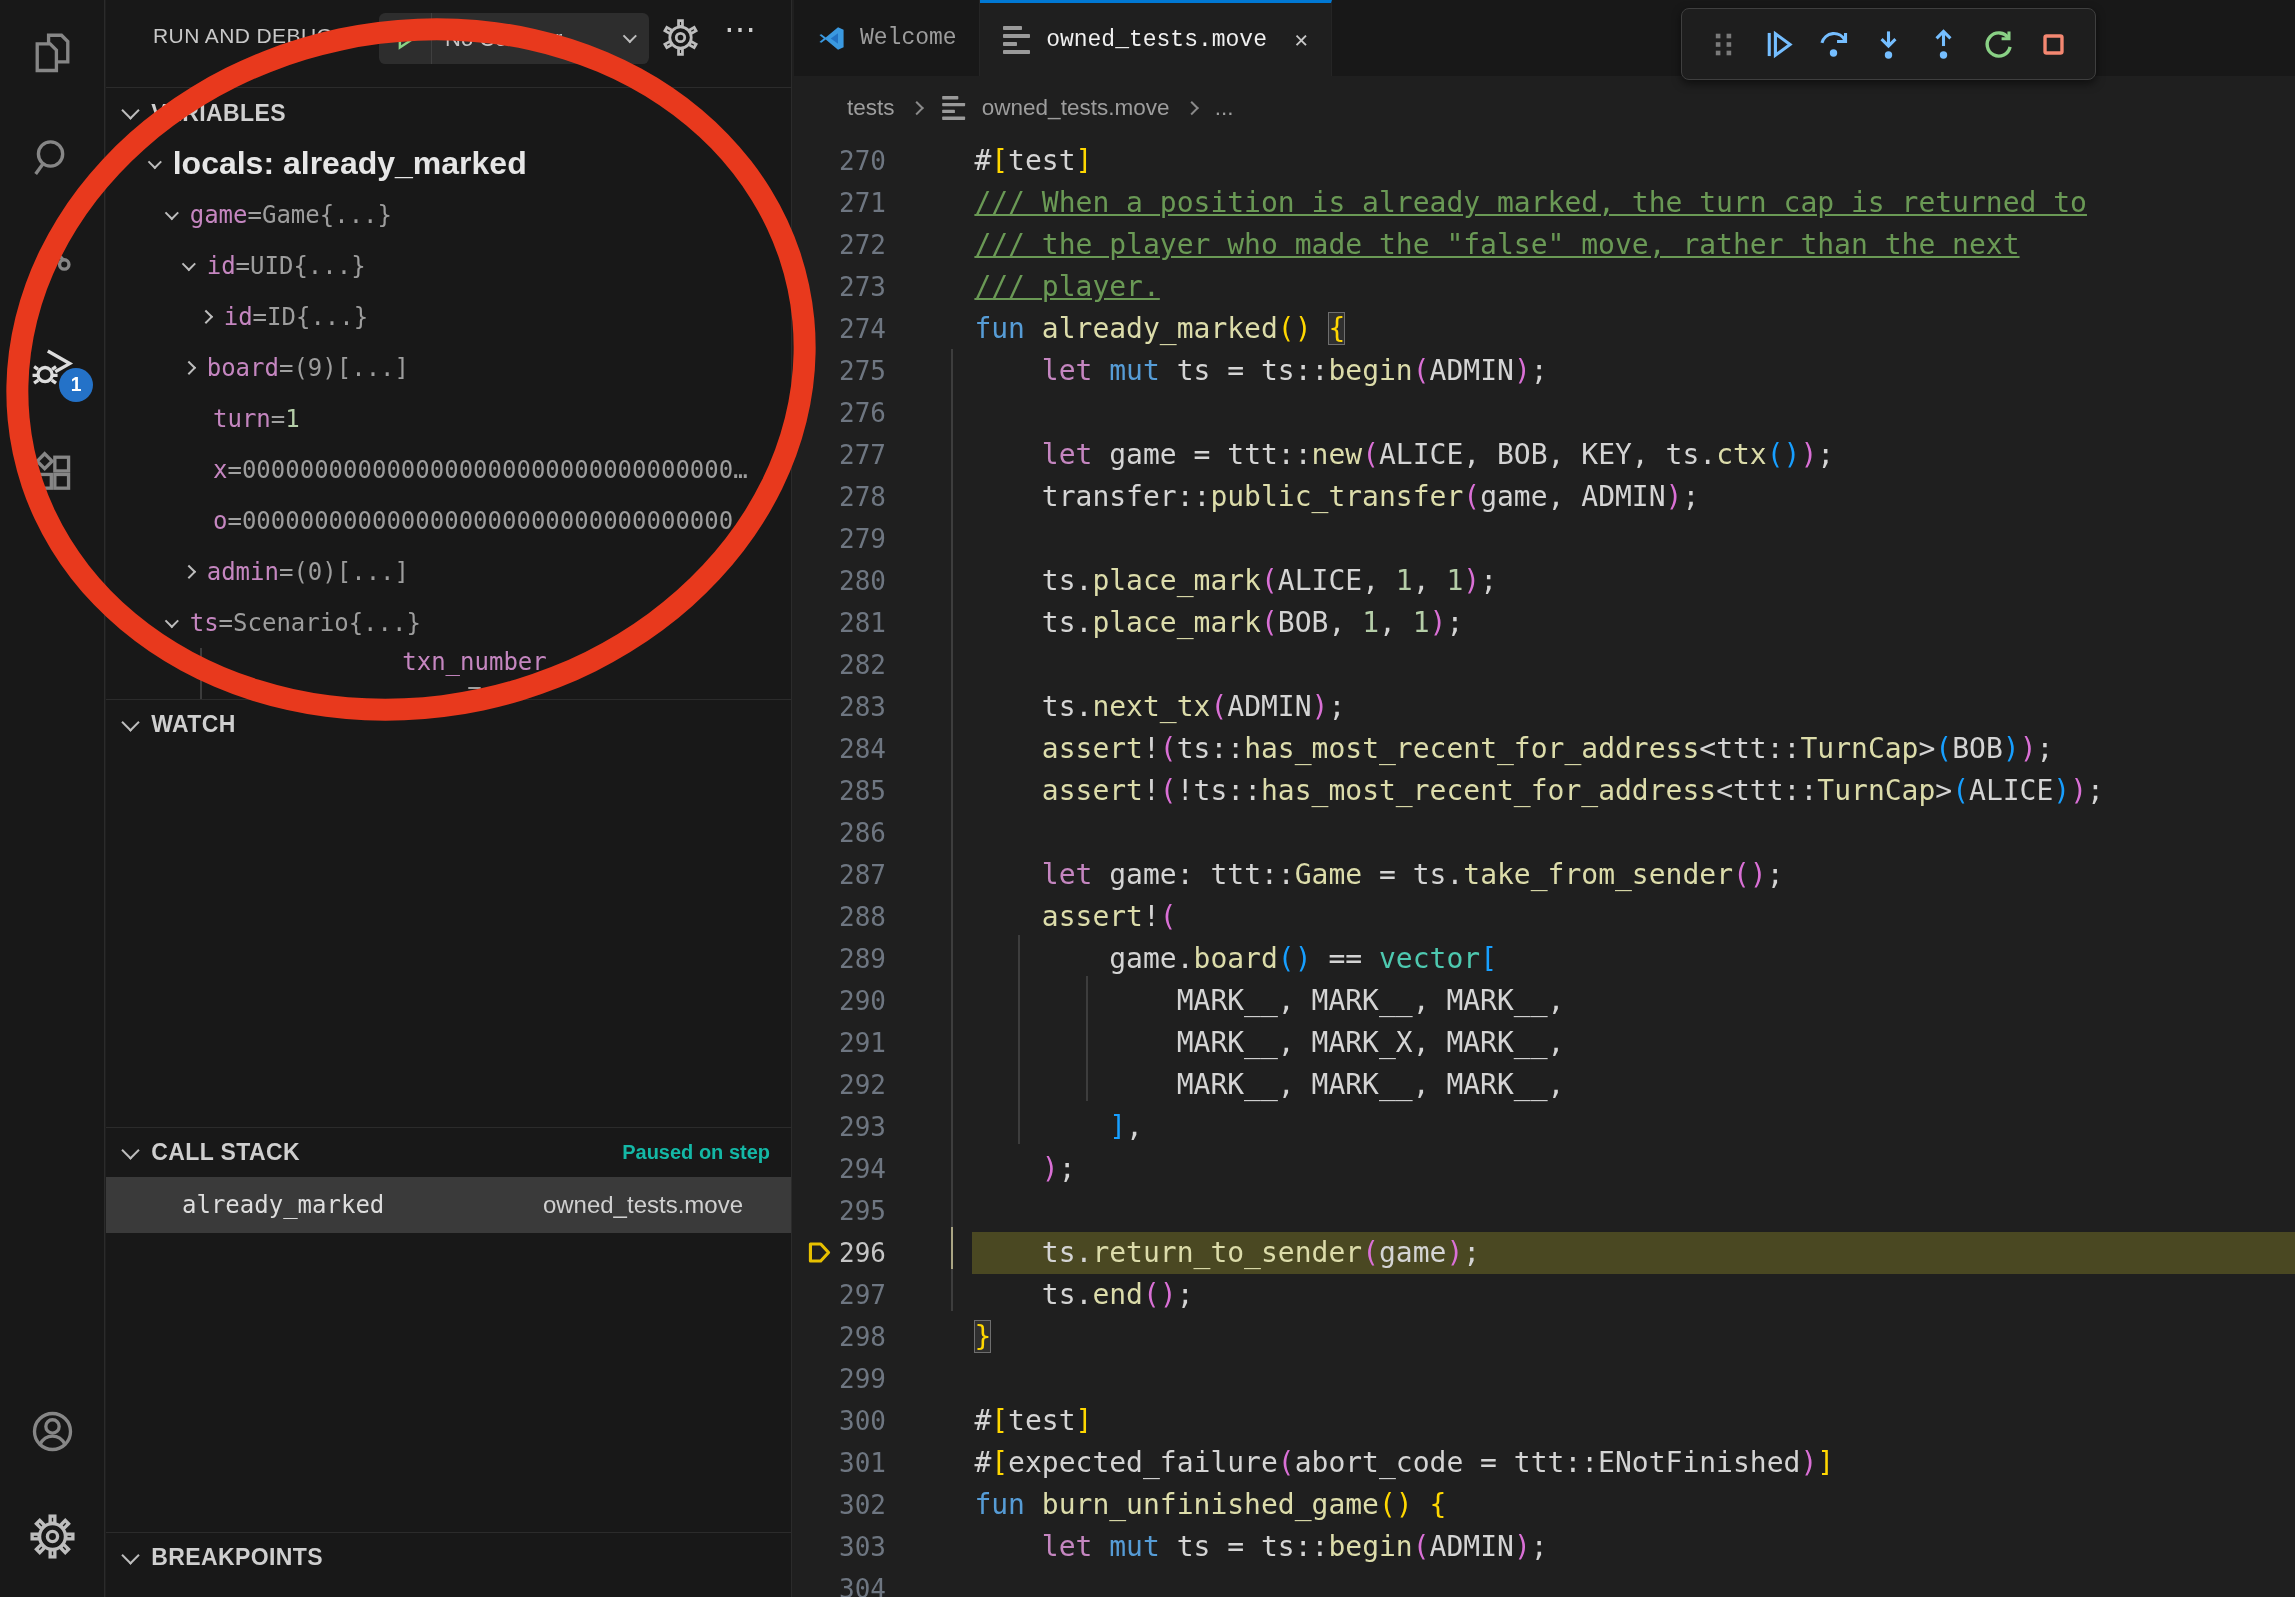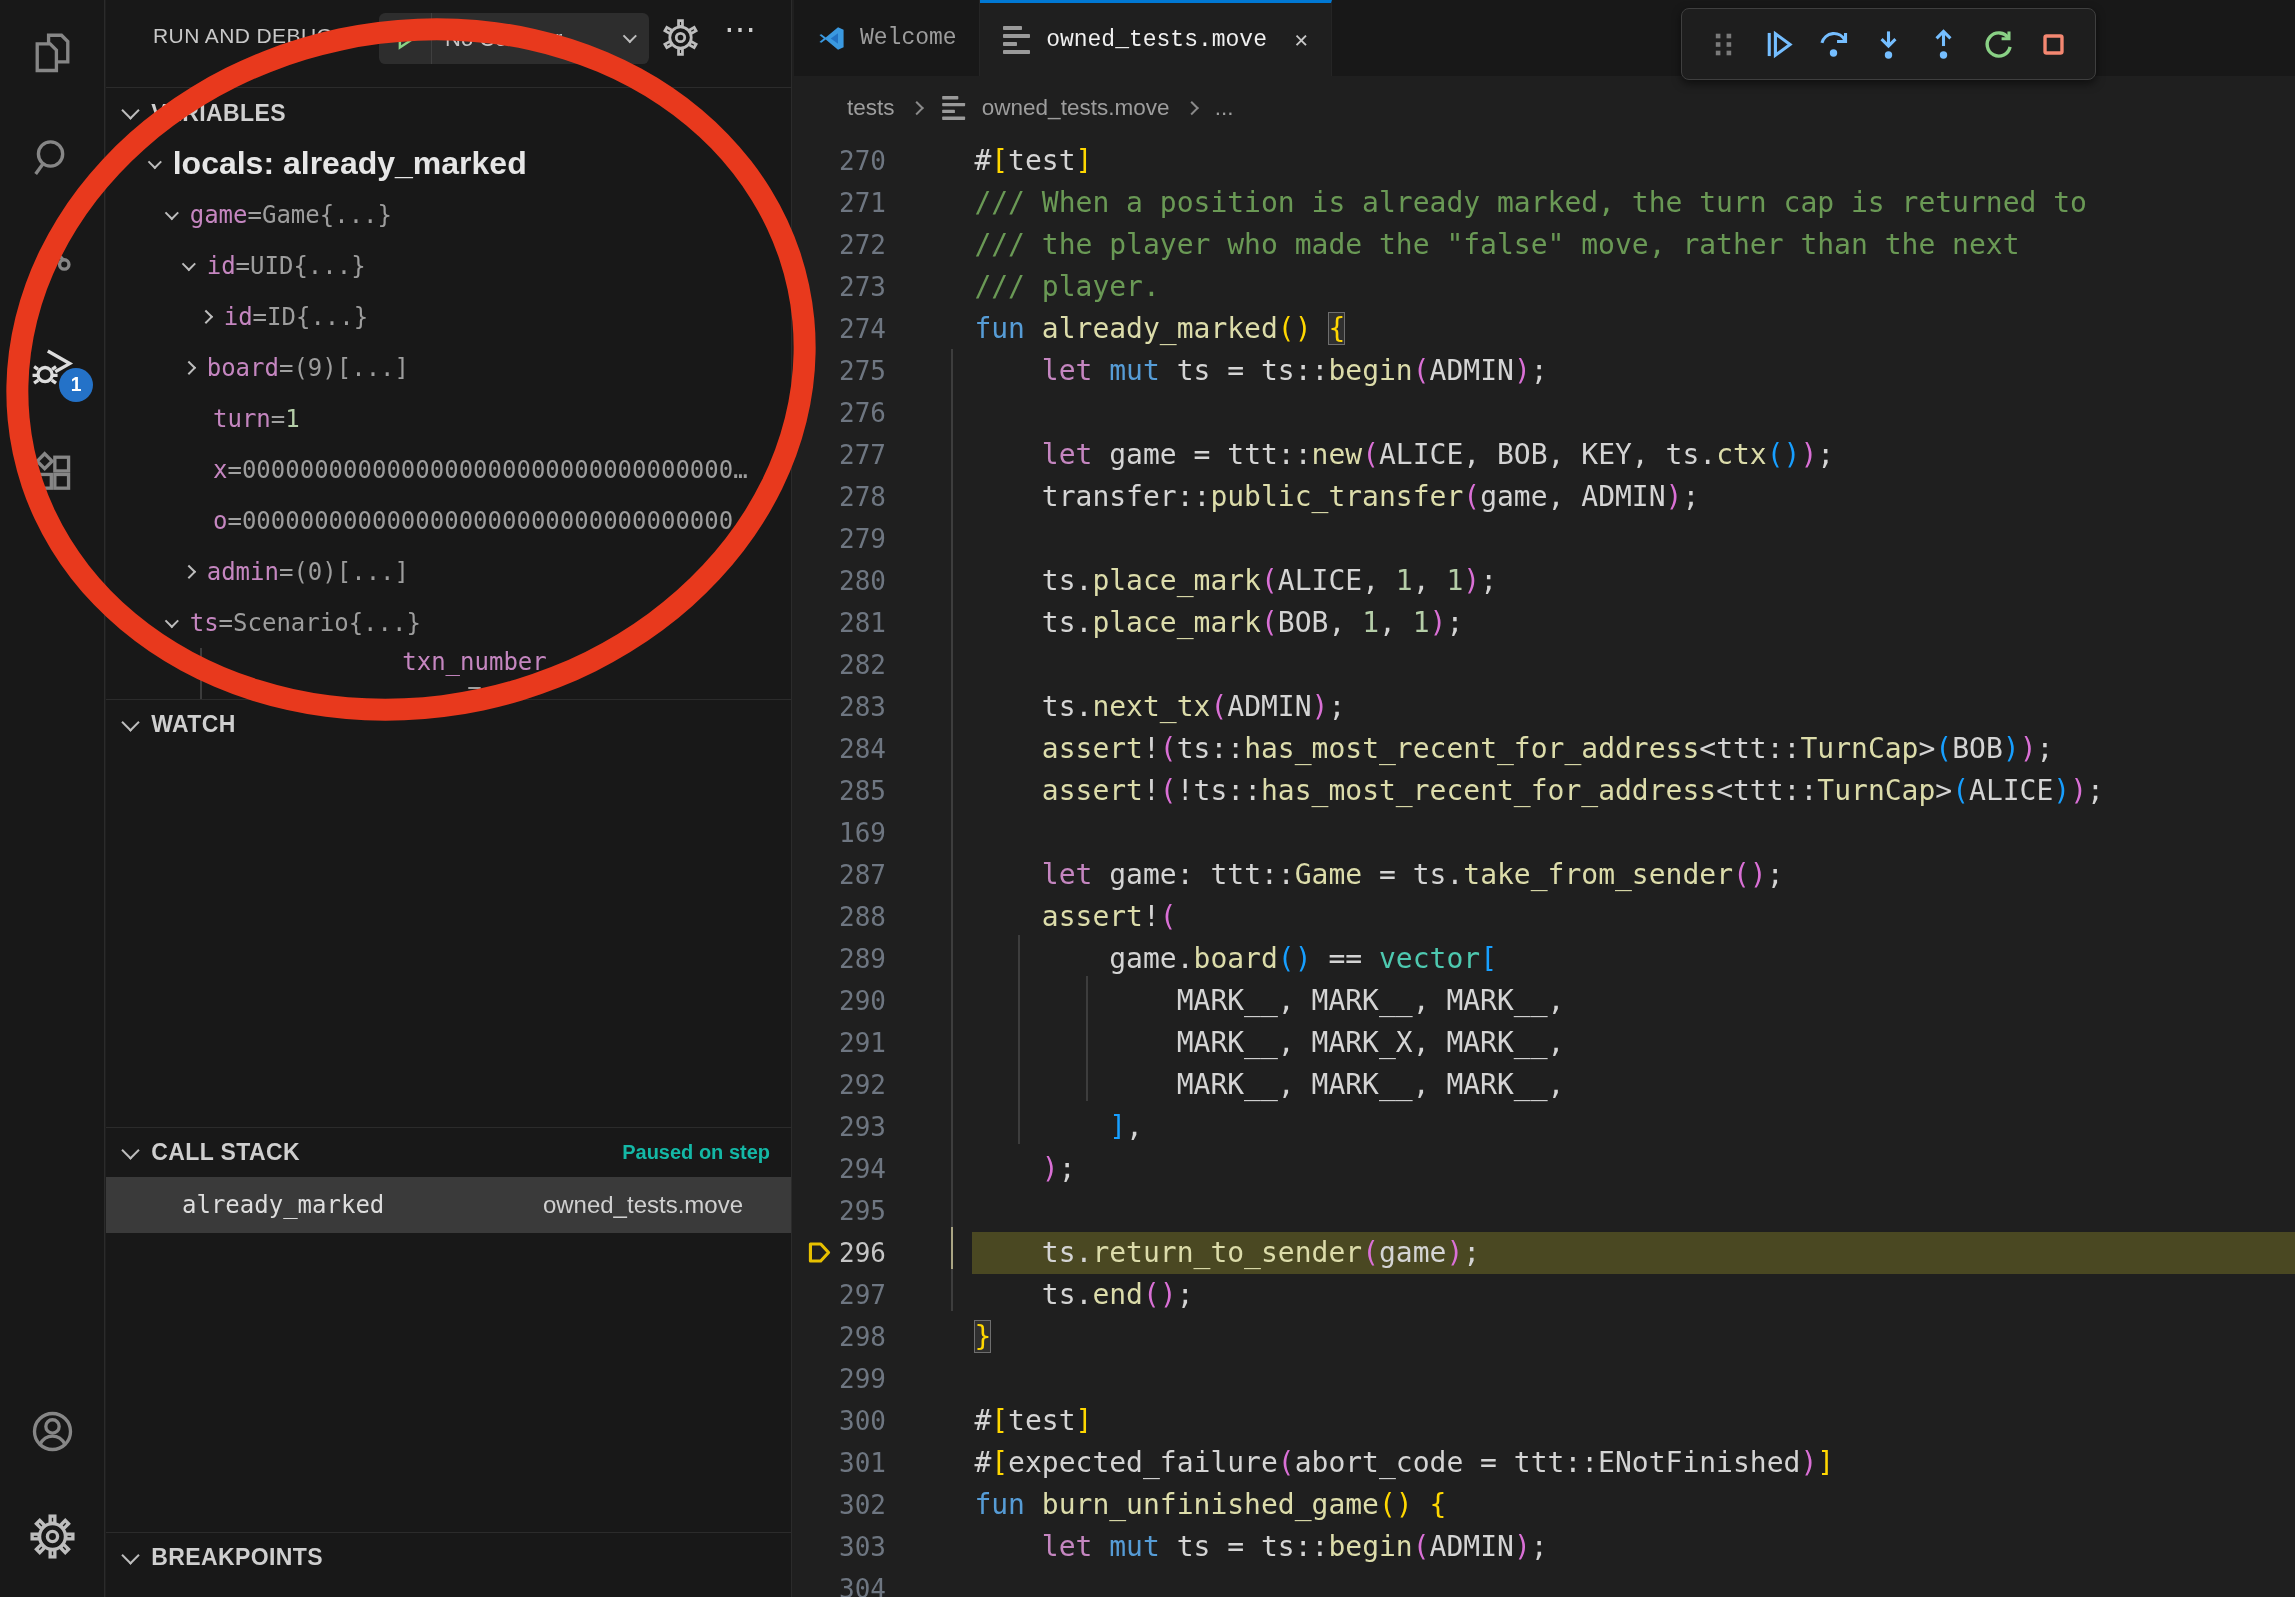--- a/index.html
+++ b/index.html
@@ -92,21 +92,21 @@
   .ln { flex:none; width:92px; text-align:right; color:#6e7681; font-size:26px; position:relative; }
   .gut-icon { position:absolute; left:11.3px; top:6.4px; width:29px; height:29px; }
   .codetext { flex:1; margin-left:86px; padding-left:2.4px; }
   .code-row.hl .codetext { background:#4a4822; }
   .code-row.hl .ln { color:#c6c6c6; }
   .w  { color:#d4d4d4; }
   .kb { color:#569cd6; }
   .kp { color:#c586c0; }
   .fn { color:#dcdcaa; }
   .nm { color:#b5cea8; }
-  .cm { color:#6a9955; }
+  .cm { color:#6a9955;text-decoration:underline; }
   .ty { color:#4ec9b0; }
   .b1 { color:#ffd700; }
   .b2 { color:#da70d6; }
   .b3 { color:#179fff; }
   .bm { color:#ffd700; outline:1.6px solid #6e6e6e; outline-offset:-1.6px; background:rgba(110,110,110,.22); }
   .iguide { position:absolute; width:1.6px; background:#3d3d3d; z-index:1; }
   .iguide.bright { background:#aaa583; }
   
   .red-circle {
     position:absolute; left:4px; top:21px; width:814px; height:697px; z-index:50;
@@ -357,21 +357,21 @@
           <div class="code-row"><span class="ln">276</span><span class="codetext"></span></div>
           <div class="code-row"><span class="ln">277</span><span class="codetext"><span class="w">    </span><span class="kp">let </span><span class="w">game = ttt::</span><span class="fn">new</span><span class="b2">(</span><span class="w">ALICE, BOB, KEY, ts.</span><span class="fn">ctx</span><span class="b3">()</span><span class="b2">)</span><span class="w">;</span></span></div>
           <div class="code-row"><span class="ln">278</span><span class="codetext"><span class="w">    transfer::</span><span class="fn">public_transfer</span><span class="b2">(</span><span class="w">game, ADMIN</span><span class="b2">)</span><span class="w">;</span></span></div>
           <div class="code-row"><span class="ln">279</span><span class="codetext"></span></div>
           <div class="code-row"><span class="ln">280</span><span class="codetext"><span class="w">    ts.</span><span class="fn">place_mark</span><span class="b2">(</span><span class="w">ALICE, </span><span class="nm">1</span><span class="w">, </span><span class="nm">1</span><span class="b2">)</span><span class="w">;</span></span></div>
           <div class="code-row"><span class="ln">281</span><span class="codetext"><span class="w">    ts.</span><span class="fn">place_mark</span><span class="b2">(</span><span class="w">BOB, </span><span class="nm">1</span><span class="w">, </span><span class="nm">1</span><span class="b2">)</span><span class="w">;</span></span></div>
           <div class="code-row"><span class="ln">282</span><span class="codetext"></span></div>
           <div class="code-row"><span class="ln">283</span><span class="codetext"><span class="w">    ts.</span><span class="fn">next_tx</span><span class="b2">(</span><span class="w">ADMIN</span><span class="b2">)</span><span class="w">;</span></span></div>
           <div class="code-row"><span class="ln">284</span><span class="codetext"><span class="w">    </span><span class="fn">assert</span><span class="w">!</span><span class="b2">(</span><span class="w">ts::</span><span class="fn">has_most_recent_for_address</span><span class="w">&lt;ttt::</span><span class="fn">TurnCap</span><span class="w">&gt;</span><span class="b3">(</span><span class="w">BOB</span><span class="b3">)</span><span class="b2">)</span><span class="w">;</span></span></div>
           <div class="code-row"><span class="ln">285</span><span class="codetext"><span class="w">    </span><span class="fn">assert</span><span class="w">!</span><span class="b2">(</span><span class="w">!ts::</span><span class="fn">has_most_recent_for_address</span><span class="w">&lt;ttt::</span><span class="fn">TurnCap</span><span class="w">&gt;</span><span class="b3">(</span><span class="w">ALICE</span><span class="b3">)</span><span class="b2">)</span><span class="w">;</span></span></div>
-          <div class="code-row"><span class="ln">169</span><span class="codetext"></span></div>
+          <div class="code-row"><span class="ln">286</span><span class="codetext"></span></div>
           <div class="code-row"><span class="ln">287</span><span class="codetext"><span class="w">    </span><span class="kp">let </span><span class="w">game: ttt::</span><span class="fn">Game</span><span class="w"> = ts.</span><span class="fn">take_from_sender</span><span class="b2">()</span><span class="w">;</span></span></div>
           <div class="code-row"><span class="ln">288</span><span class="codetext"><span class="w">    </span><span class="fn">assert</span><span class="w">!</span><span class="b2">(</span></span></div>
           <div class="code-row"><span class="ln">289</span><span class="codetext"><span class="w">        game.</span><span class="fn">board</span><span class="b3">()</span><span class="w"> == </span><span class="ty">vector</span><span class="b3">[</span></span></div>
           <div class="code-row"><span class="ln">290</span><span class="codetext"><span class="w">            MARK__, MARK__, MARK__,</span></span></div>
           <div class="code-row"><span class="ln">291</span><span class="codetext"><span class="w">            MARK__, MARK_X, MARK__,</span></span></div>
           <div class="code-row"><span class="ln">292</span><span class="codetext"><span class="w">            MARK__, MARK__, MARK__,</span></span></div>
           <div class="code-row"><span class="ln">293</span><span class="codetext"><span class="w">        </span><span class="b3">]</span><span class="w">,</span></span></div>
           <div class="code-row"><span class="ln">294</span><span class="codetext"><span class="w">    </span><span class="b2">)</span><span class="w">;</span></span></div>
           <div class="code-row"><span class="ln">295</span><span class="codetext"></span></div>
           <div class="code-row hl"><span class="ln"><svg class="gut-icon" viewBox="0 0 24 24" fill="none" stroke="#e7c000" stroke-width="2.6" stroke-linejoin="round">

